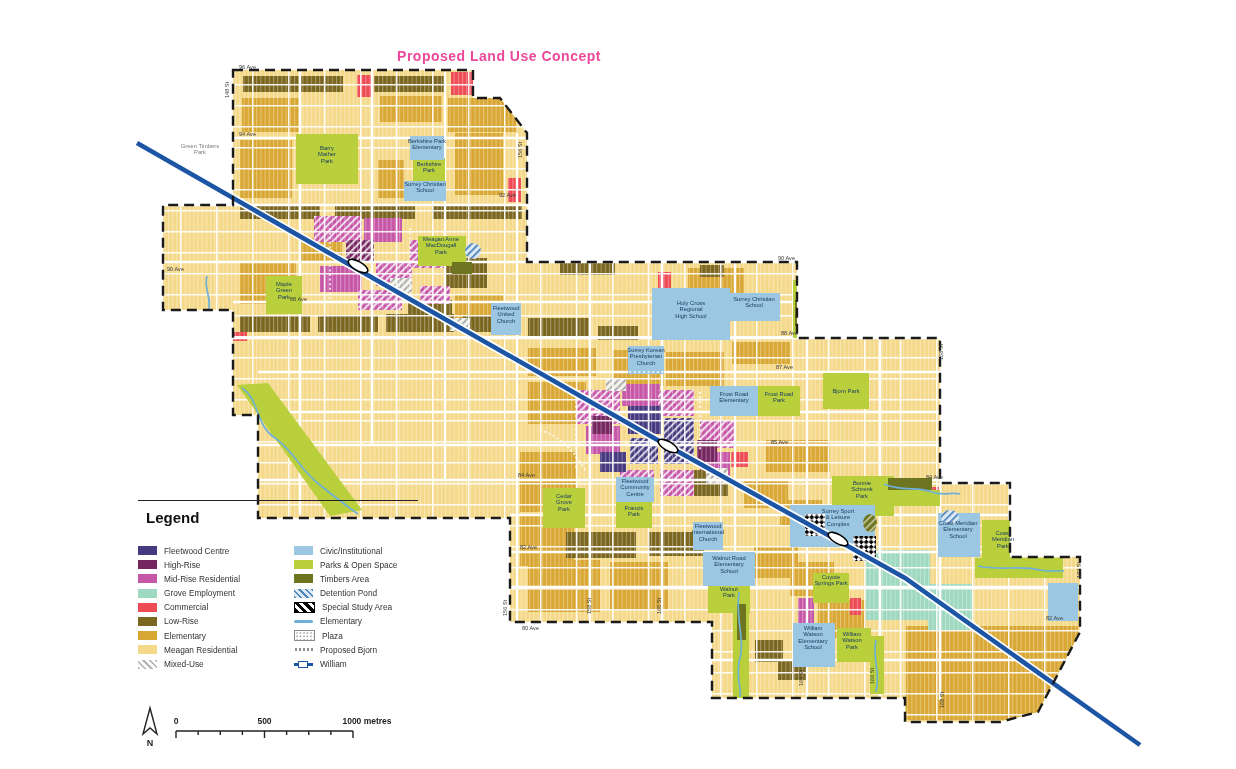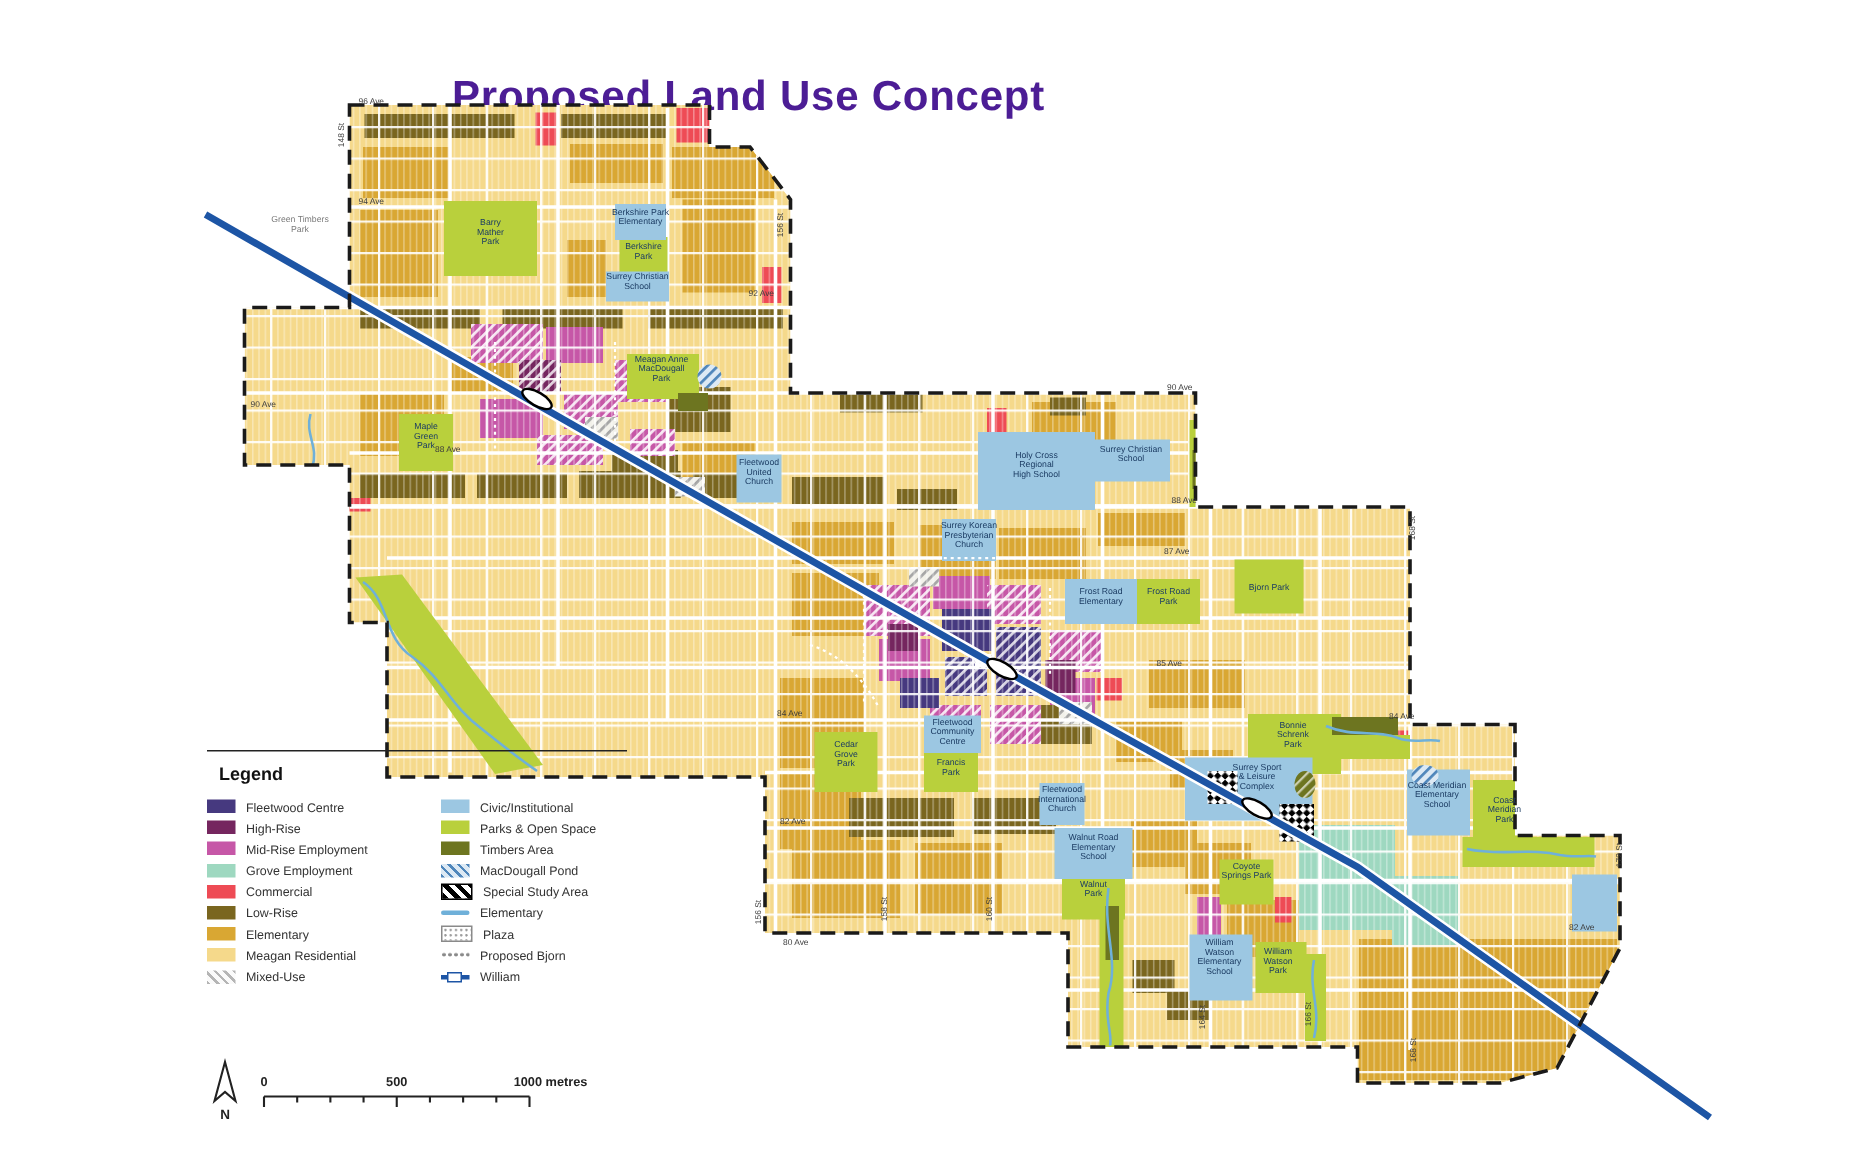--- a/index.html
+++ b/index.html
@@ -1,23 +1,23 @@
 <!DOCTYPE html>
 <html><head>
 <meta charset="utf-8">
 <style>
   html,body{margin:0;padding:0;background:#ffffff;}
   #stage{position:relative;width:1236px;height:769px;background:#fff;overflow:hidden;
          font-family:"Liberation Sans", sans-serif;}
   #title{position:absolute;left:0;top:48px;width:998px;text-align:center;
-         font-size:28px;font-weight:bold;color:#4c1d95;letter-spacing:.5px;}
+         font-size:14px;font-weight:bold;color:#ec4899;letter-spacing:.5px;}
   
   #legend{position:absolute;left:138px;top:500px;width:280px;}
   #legend .rule{border-top:1.6px solid #222;margin-bottom:8px;}
-  #legend h3{margin:0 0 10px 8px;font-size:12px;color:#111;}
+  #legend h3{margin:0 0 20px 8px;font-size:15px;color:#111;}
   #legend .cols{display:flex;gap:8px;}
   #legend .col{display:flex;flex-direction:column;gap:5.2px;}
   #legend .col.c0{width:148px;}
   #legend .item{display:flex;align-items:center;gap:7px;height:9px;}
   #legend .lab{font-size:8.3px;color:#333;white-space:nowrap;}
   .sw{width:19px;height:9px;flex:0 0 19px;position:relative;}
   .sw.line{height:3px;border-radius:2px;}
   .sw.dots{border:1px solid #8a8a8a;background:
      radial-gradient(circle at 2px 2px,#9a9a9a 0.7px,transparent 0.9px) 0 0/3.5px 3.5px #fff;}
   .sw.dotline{height:3px;background:
@@ -337,21 +337,21 @@
           <div class="item">
             <span class="sw " style="background: rgb(70, 57, 127);"></span>
             <span class="lab">Fleetwood Centre</span>
           </div>
           <div class="item">
             <span class="sw " style="background: rgb(117, 38, 95);"></span>
             <span class="lab">High-Rise</span>
           </div>
           <div class="item">
             <span class="sw " style="background: rgb(198, 87, 167);"></span>
-            <span class="lab">Mid-Rise Employment</span>
+            <span class="lab">Mid-Rise Residential</span>
           </div>
           <div class="item">
             <span class="sw " style="background: rgb(158, 216, 192);"></span>
             <span class="lab">Grove Employment</span>
           </div>
           <div class="item">
             <span class="sw " style="background: rgb(238, 75, 85);"></span>
             <span class="lab">Commercial</span>
           </div>
           <div class="item">
@@ -379,21 +379,21 @@
           <div class="item">
             <span class="sw " style="background: rgb(185, 208, 60);"></span>
             <span class="lab">Parks &amp; Open Space</span>
           </div>
           <div class="item">
             <span class="sw " style="background: rgb(109, 117, 32);"></span>
             <span class="lab">Timbers Area</span>
           </div>
           <div class="item">
             <span class="sw hatch" style="background: repeating-linear-gradient(45deg, rgb(79, 134, 187) 0px, rgb(79, 134, 187) 1.8px, rgb(220, 233, 244) 1.8px, rgb(220, 233, 244) 4.5px);"></span>
-            <span class="lab">MacDougall Pond</span>
+            <span class="lab">Detention Pond</span>
           </div>
           <div class="item">
             <span class="sw checker"></span>
             <span class="lab">Special Study Area</span>
           </div>
           <div class="item">
             <span class="sw line" style="background: rgb(111, 176, 217);"></span>
             <span class="lab">Elementary</span>
           </div>
           <div class="item">

